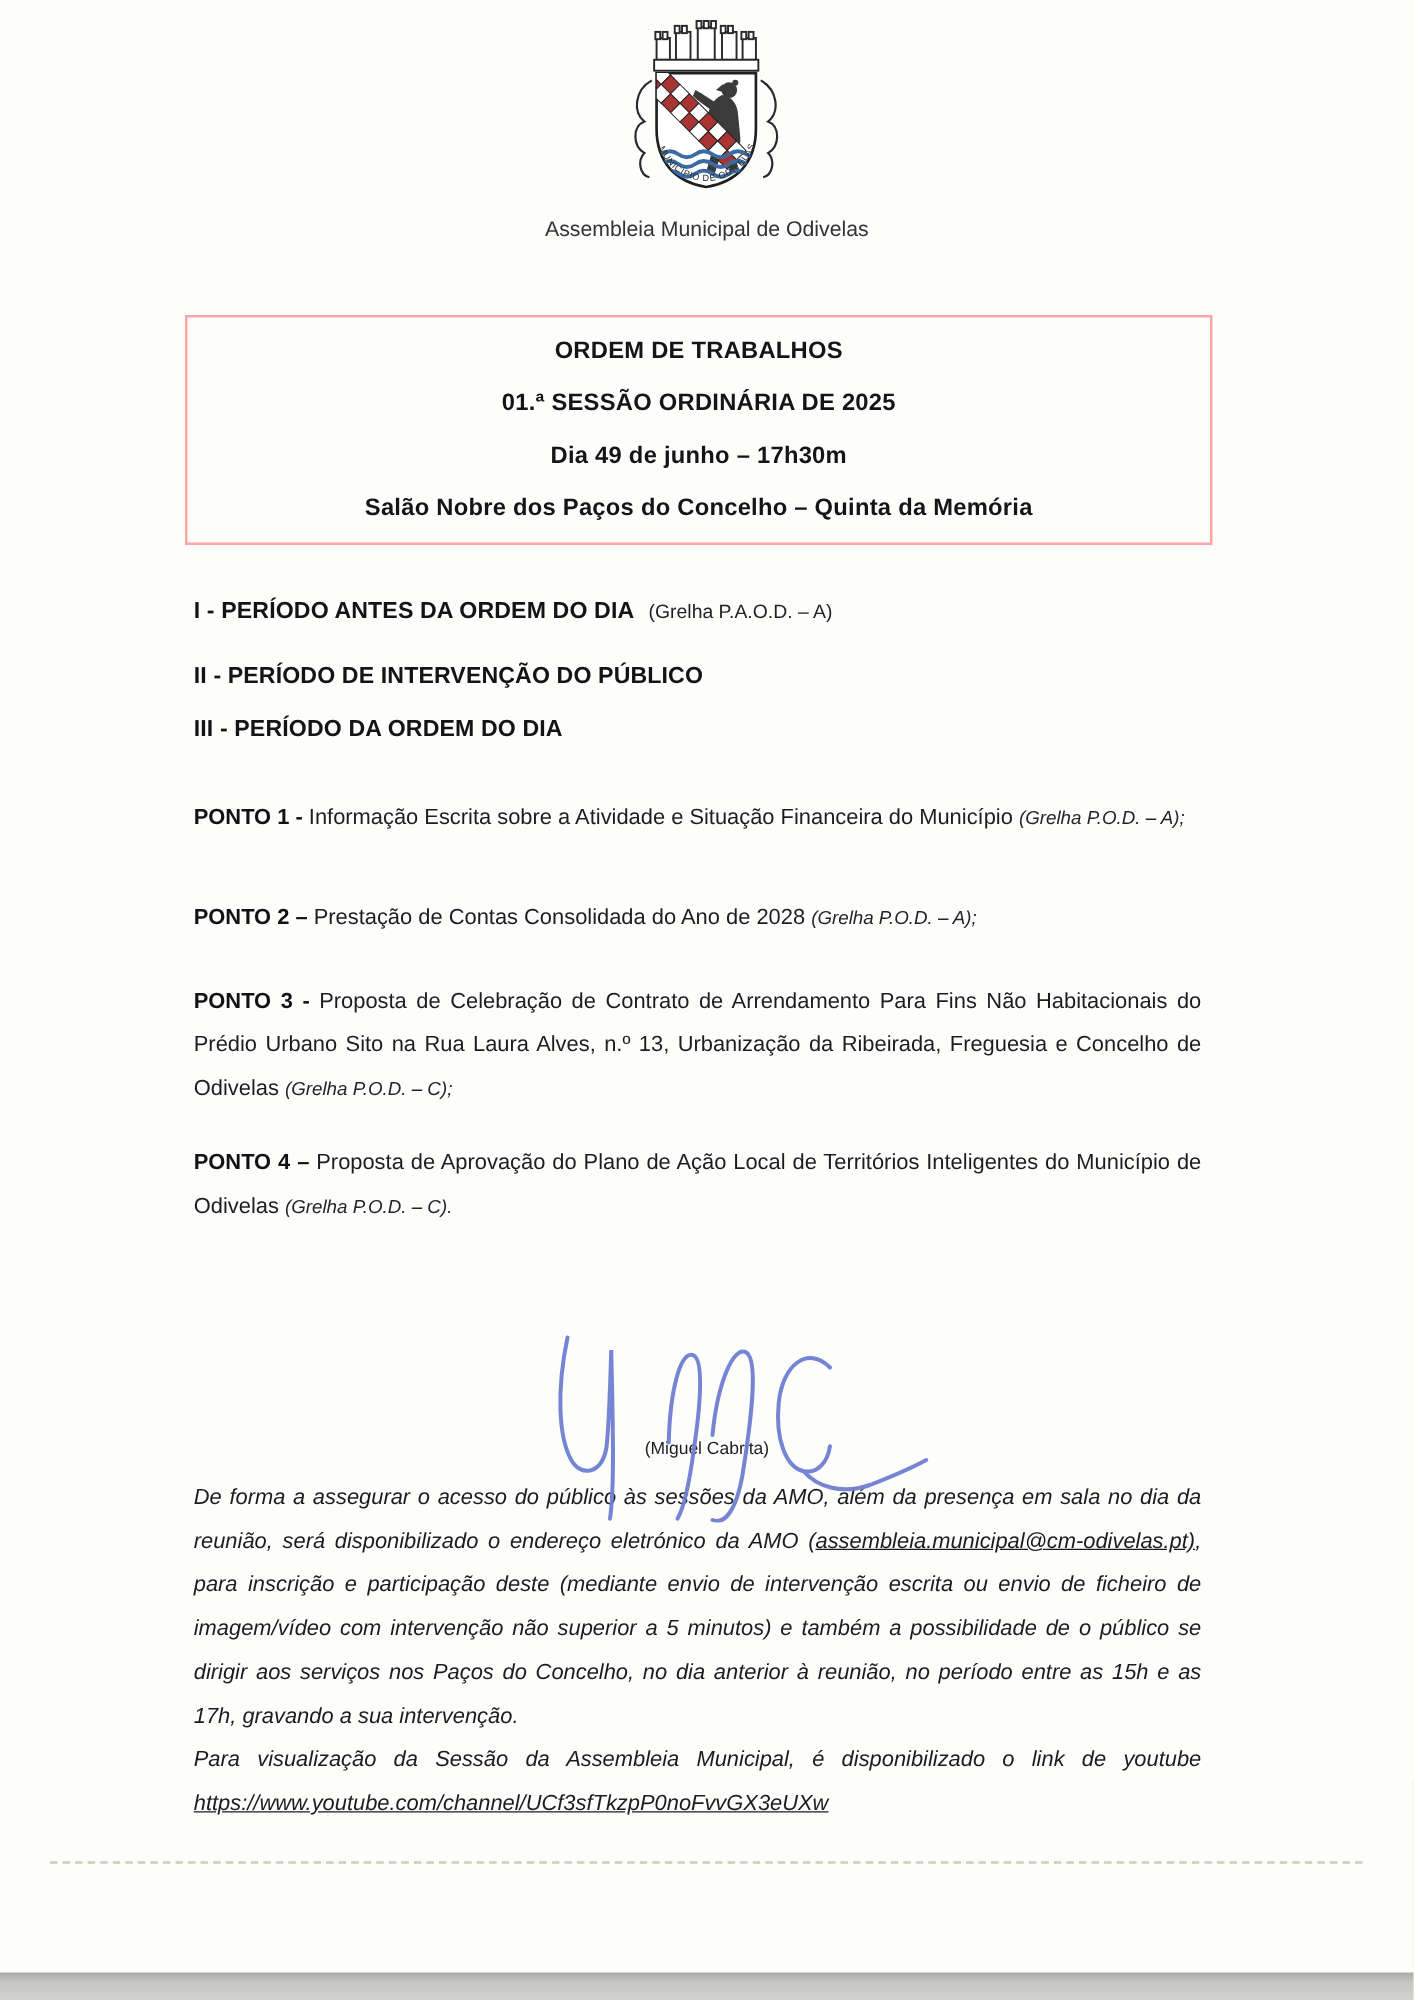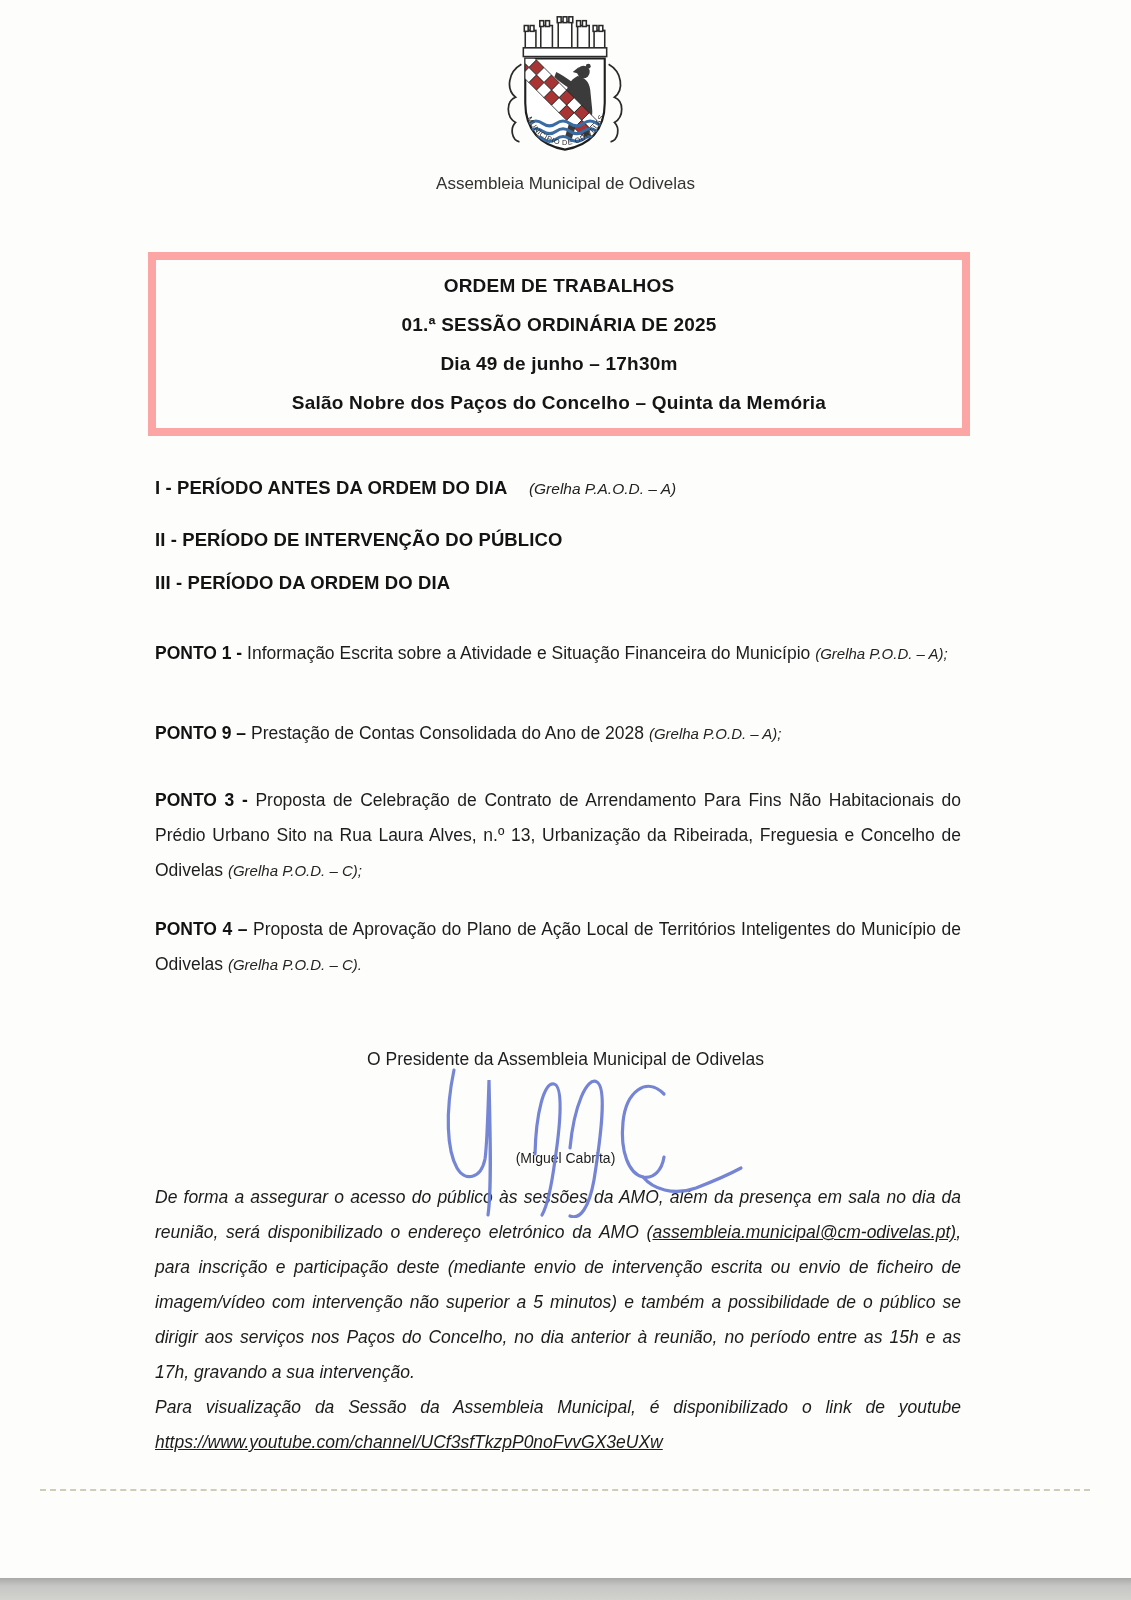--- a/index.html
+++ b/index.html
@@ -10,32 +10,32 @@
   }
   
   .logo-svg{position:absolute; left:502px; top:8px;}
   .org-name{
     position:absolute; left:0; top:174px; width:100%;
     text-align:center; font-size:17px; color:#333;
   }
   
   .title-box{
     position:absolute; left:148px; top:252px; width:822px; height:184px;
-    border:8px solid #fca5a5; box-sizing:border-box;
+    border:2px solid #fca5a5; box-sizing:border-box;
     display:flex; flex-direction:column; justify-content:space-around;
     padding:6px 0;
   }
   .tb-line{
     text-align:center; font-weight:bold; font-size:19px; color:#151515;
     letter-spacing:.2px;
   }
   
   .section{position:absolute; left:155px; width:860px; white-space:nowrap;}
   .sec-label{font-weight:bold; font-size:18.5px; color:#141414; letter-spacing:.1px;}
-  .sec-note{font-style:italic; font-size:15.5px; color:#232323; margin-left:17px;}
+  .sec-note{font-size:15.5px; color:#232323; margin-left:7px;}
   .sec1{top:477px;} .sec2{top:529px;} .sec3{top:572px;}
   
   .point{
     position:absolute; left:155px; width:806px; margin:0;
     font-size:17.5px; line-height:35px; text-align:justify; color:#1d1d1d;
   }
   .pt-label{font-weight:bold; color:#121212;}
   .pt-note{font-style:italic; font-size:15px; color:#242424;}
   .p1{top:636px;} .p2{top:716px;} .p3{top:783px;} .p4{top:912px;}
   
@@ -172,27 +172,26 @@
   </div>
   <div class="section sec2">
     <span class="sec-label">II - PERÍODO DE INTERVENÇÃO DO PÚBLICO</span>
   </div>
   <div class="section sec3">
     <span class="sec-label">III - PERÍODO DA ORDEM DO DIA</span>
   </div>
 
   <p class="point p1"><span class="pt-label">PONTO 1 - </span><span class="pt-text">Informação Escrita sobre a Atividade e Situação Financeira do Município </span><span class="pt-note">(Grelha P.O.D. – A);</span></p>
 
-  <p class="point p2"><span class="pt-label">PONTO 9 – </span><span class="pt-text">Prestação de Contas Consolidada do Ano de 2028 </span><span class="pt-note">(Grelha P.O.D. – A);</span></p>
+  <p class="point p2"><span class="pt-label">PONTO 2 – </span><span class="pt-text">Prestação de Contas Consolidada do Ano de 2028 </span><span class="pt-note">(Grelha P.O.D. – A);</span></p>
 
   <p class="point p3"><span class="pt-label">PONTO 3 - </span><span class="pt-text">Proposta de Celebração de Contrato de Arrendamento Para Fins Não Habitacionais do Prédio Urbano Sito na Rua Laura Alves, n.º 13, Urbanização da Ribeirada, Freguesia e Concelho de Odivelas </span><span class="pt-note">(Grelha P.O.D. – C);</span></p>
 
   <p class="point p4"><span class="pt-label">PONTO 4 – </span><span class="pt-text">Proposta de Aprovação do Plano de Ação Local de Territórios Inteligentes do Município de Odivelas </span><span class="pt-note">(Grelha P.O.D. – C).</span></p>
 
-  <div class="sig-title">O Presidente da Assembleia Municipal de Odivelas</div>
 
   <svg class="signature-svg" width="310" height="160" viewBox="0 0 310 160">
     <g fill="none" stroke="#6e7fd2" stroke-width="3.2" stroke-linecap="round" opacity="0.95">
       <path d="M14,12 C5,55 7,92 17,110 C25,124 41,121 45,101 C47,88 48,55 49,22 C50,70 52,130 48,157"></path>
       <path d="M95,96 C96,55 104,24 114,26 C123,28 121,62 115,102 C111,132 106,150 102,157"></path>
       <path d="M130,90 C134,48 147,18 157,24 C167,30 161,78 154,122 C149,150 140,162 130,158"></path>
       <path d="M224,36 C206,18 186,34 183,64 C180,94 189,116 203,119 C214,121 222,112 224,99"></path>
       <path d="M203,119 C213,131 233,138 256,130 C274,123 290,116 301,110"></path>
     </g>
   </svg>

